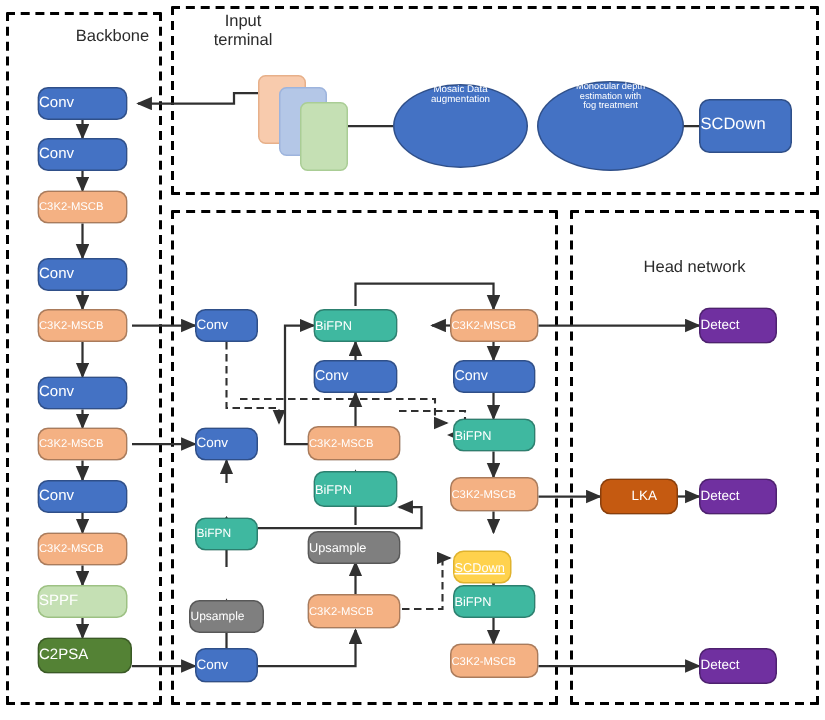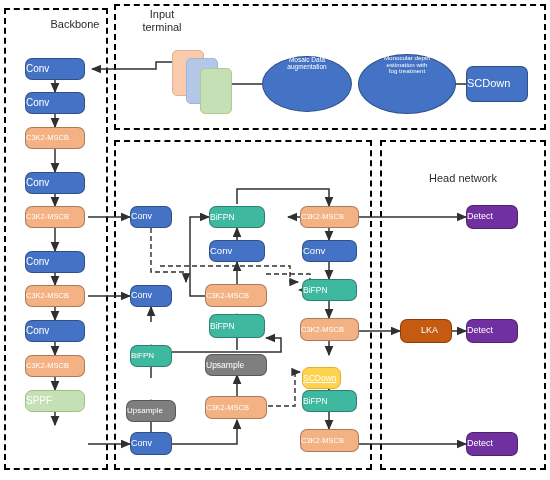--- a/index.html
+++ b/index.html
@@ -166,20 +166,23 @@
     </div>
   <div class="node c-conv" style="left:25px;top:320px;width:60px;height:22px;font-size:10px;">
     <span>Conv</span>
     </div>
   <div class="node c-c3k2" style="left:25px;top:355px;width:60px;height:22px;font-size:7.5px;">
     <span>C3K2-MSCB</span>
     </div>
   <div class="node c-sppf" style="left:25px;top:390px;width:60px;height:22px;font-size:10px;">
     <span>SPPF</span>
     </div>
+  <div class="node c-c2psa" style="left:25px;top:425px;width:63px;height:24px;font-size:10px;">
+    <span>C2PSA</span>
+    </div>
 
   <div class="node c-conv" style="left:130px;top:206px;width:42px;height:22px;font-size:9px;">
     <span>Conv</span>
     </div>
   <div class="node c-conv" style="left:130px;top:285px;width:42px;height:22px;font-size:9px;">
     <span>Conv</span>
     </div>
   <div class="node c-bifpn" style="left:130px;top:345px;width:42px;height:22px;font-size:8px;">
     <span>BiFPN</span>
     </div>

